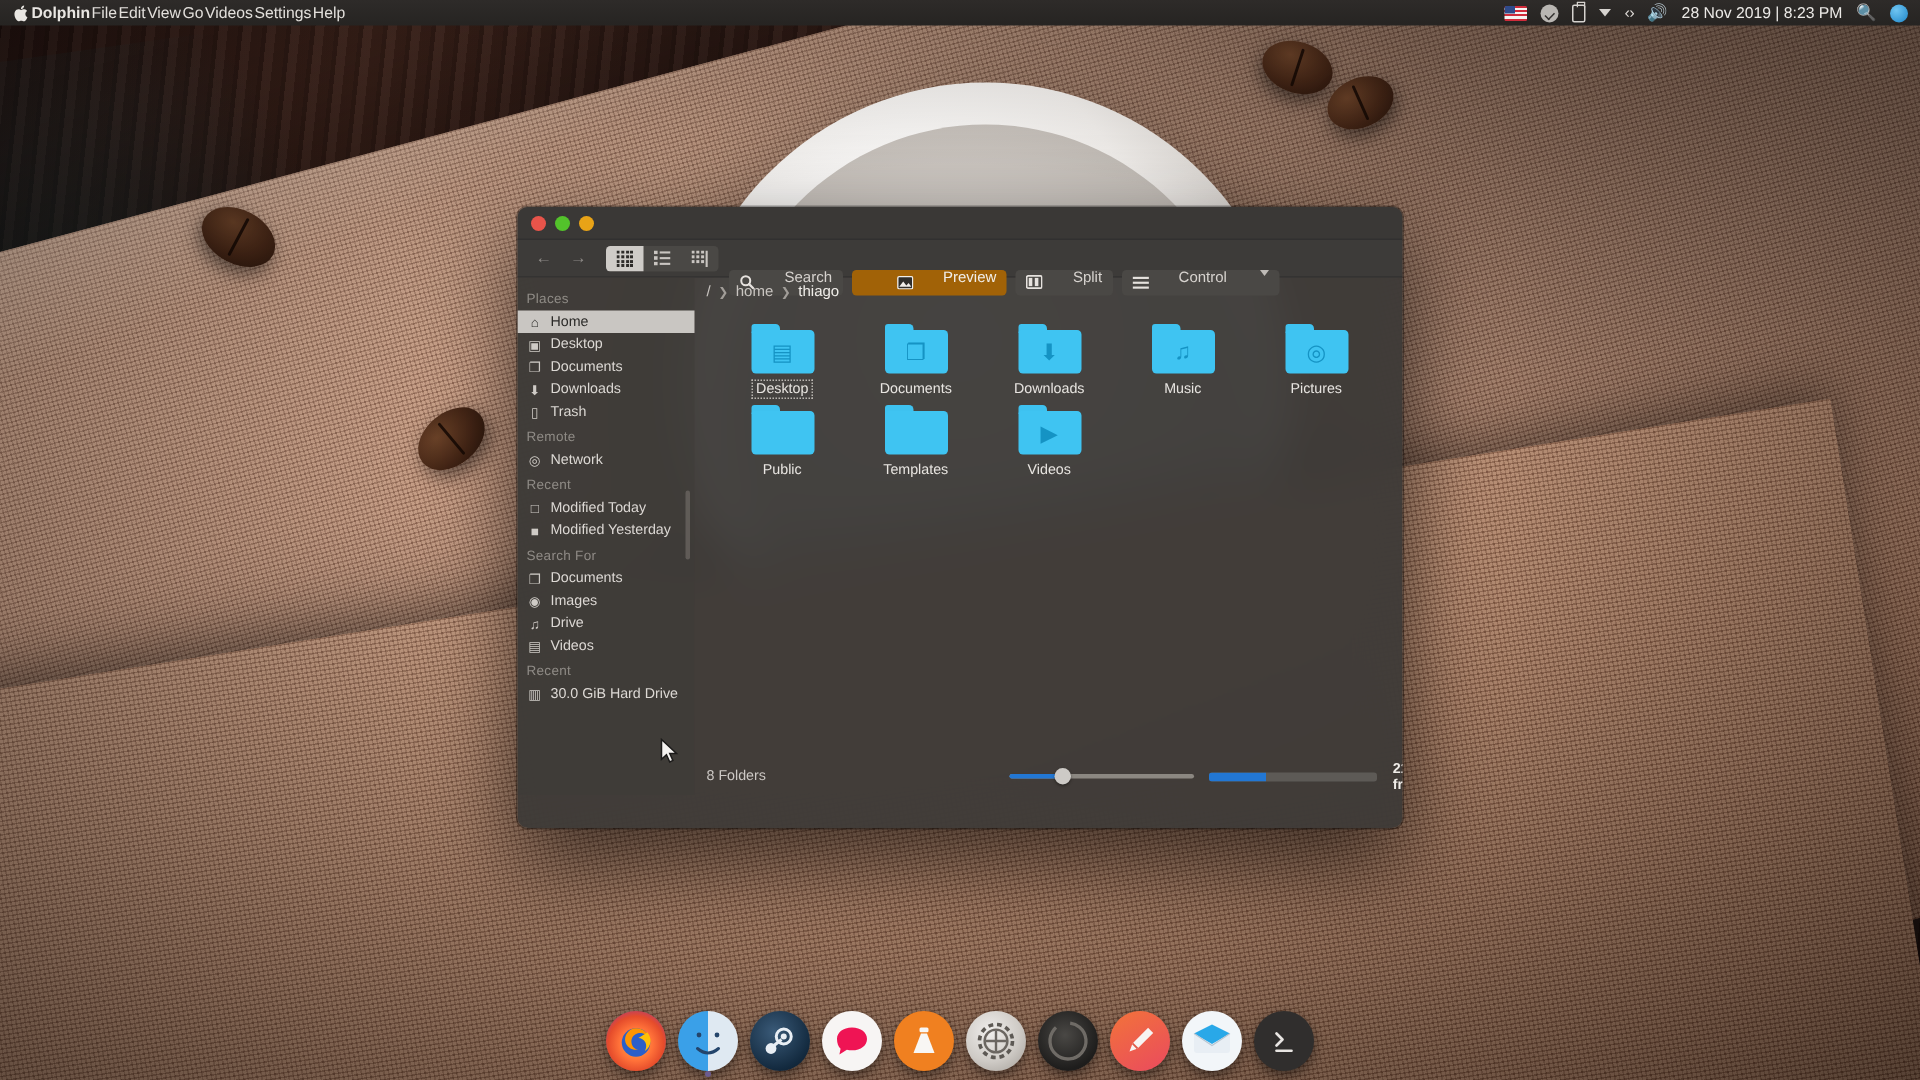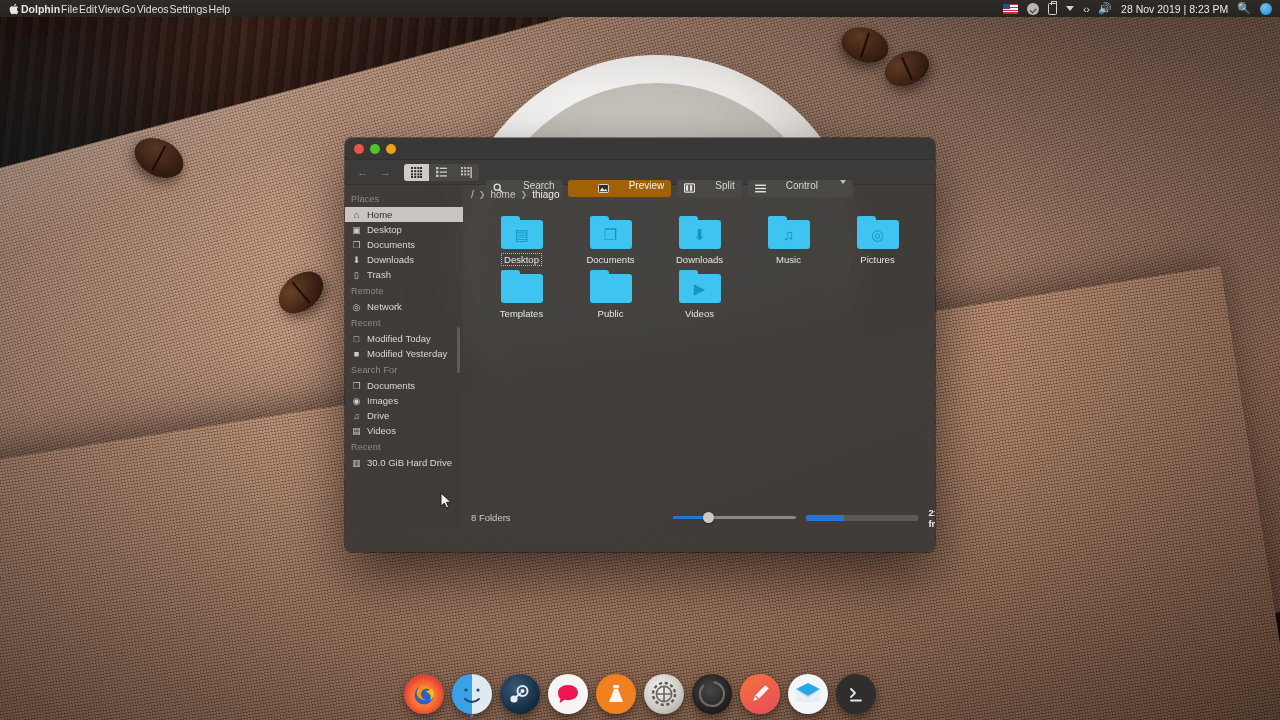--- a/index.html
+++ b/index.html
@@ -575,29 +575,29 @@
             <div class="folder-glyph">◎</div>
           </div>
           <div class="file-label">Pictures</div>
         </div>
         <div class="file-item">
           <div class="folder">
             <div class="folder-tab"></div>
             <div class="folder-body"></div>
             <div class="folder-glyph"></div>
           </div>
-          <div class="file-label">Templates</div>
+          <div class="file-label">Public</div>
         </div>
         <div class="file-item">
           <div class="folder">
             <div class="folder-tab"></div>
             <div class="folder-body"></div>
             <div class="folder-glyph"></div>
           </div>
-          <div class="file-label">Public</div>
+          <div class="file-label">Templates</div>
         </div>
         <div class="file-item">
           <div class="folder">
             <div class="folder-tab"></div>
             <div class="folder-body"></div>
             <div class="folder-glyph">▶</div>
           </div>
           <div class="file-label">Videos</div>
         </div>
       </div>

